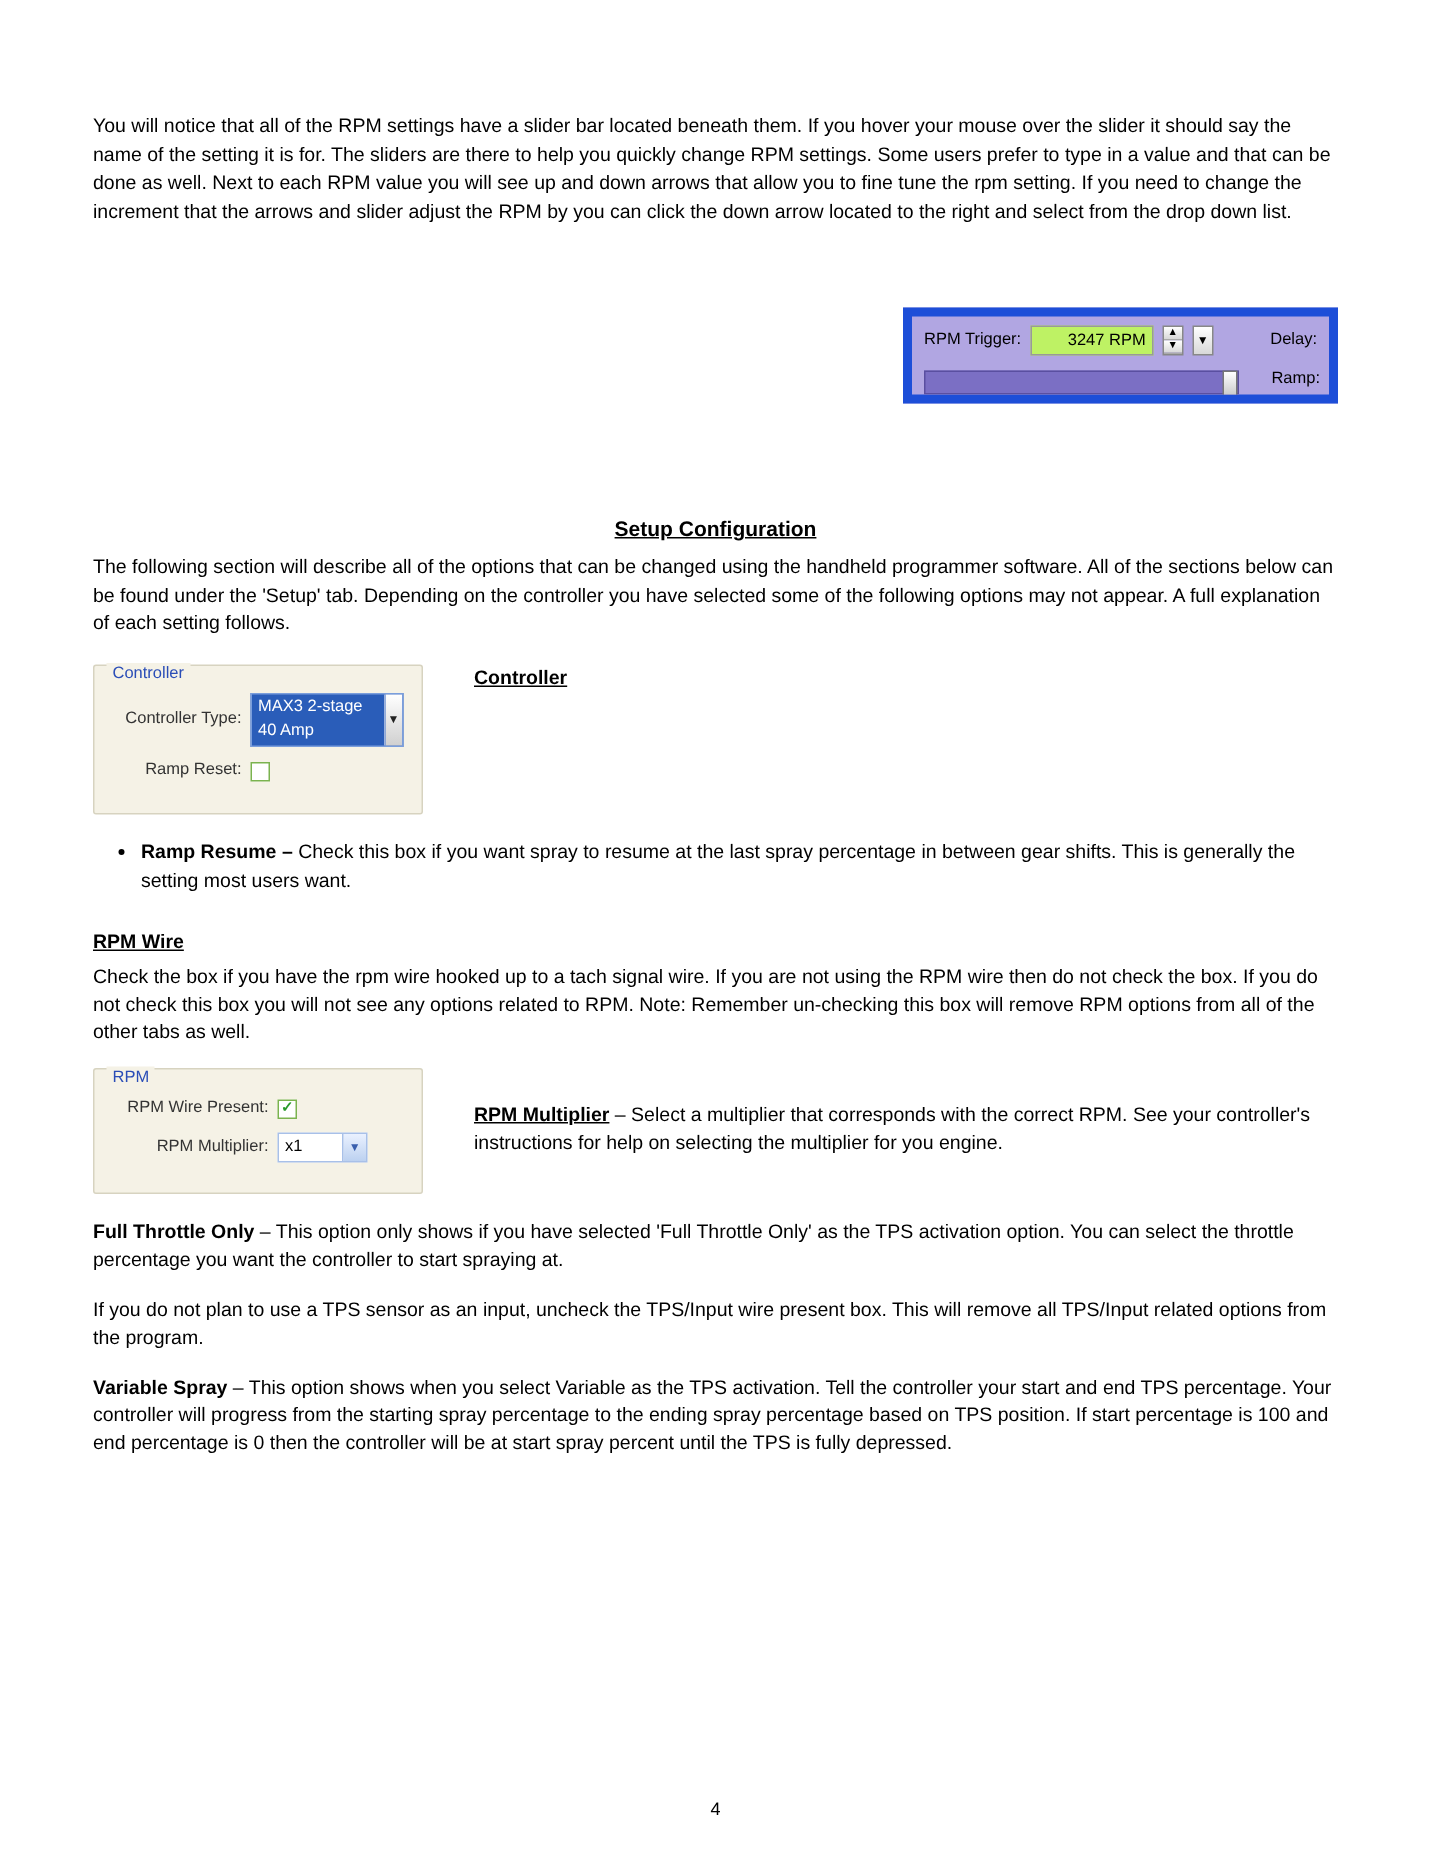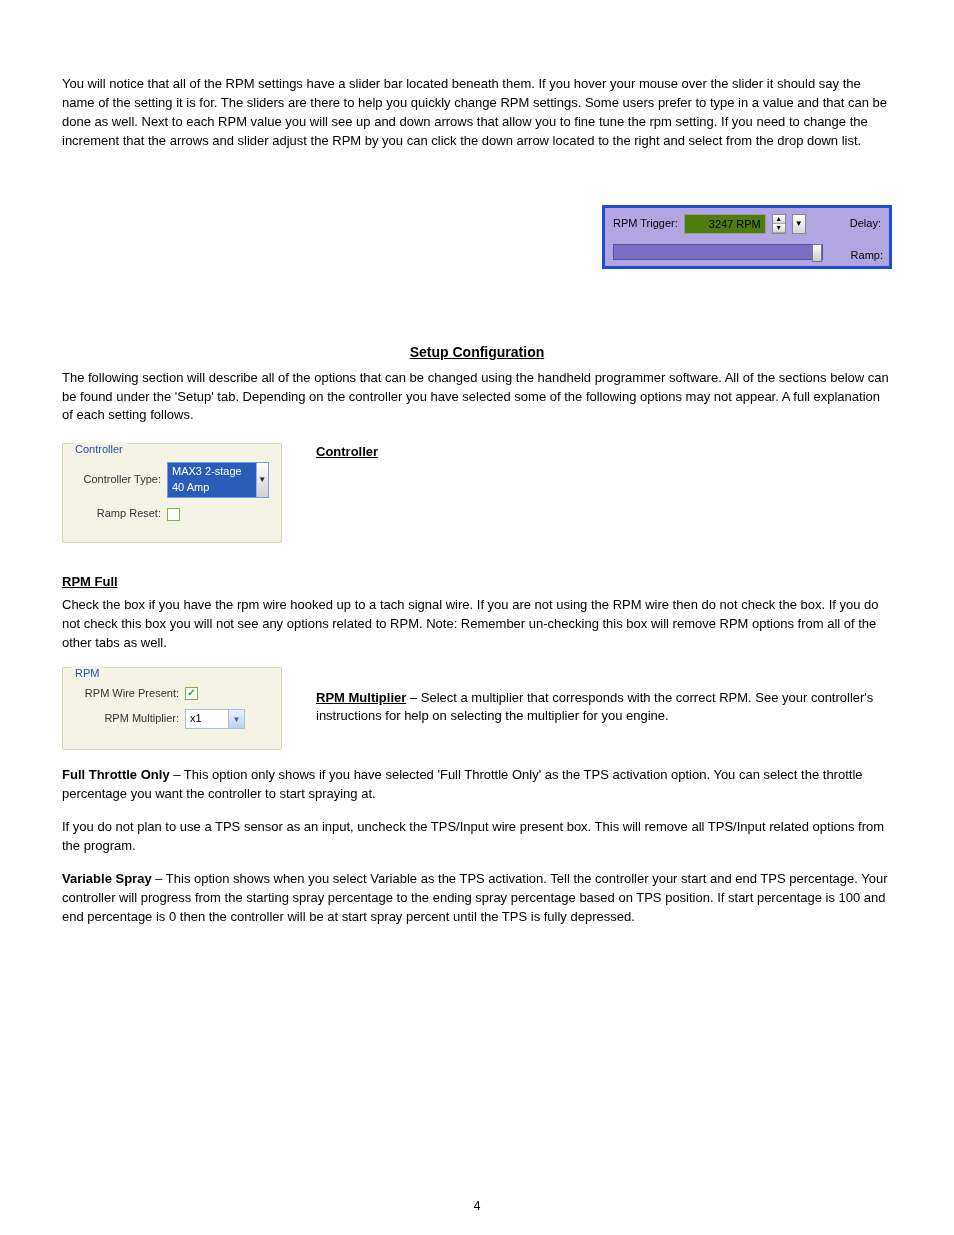--- a/index.html
+++ b/index.html
@@ -19,32 +19,32 @@
   .sub-heading { font-weight: bold; text-decoration: underline; margin: 22px 0 4px; font-size: 13px; }
 
   
   .rpm-widget {
     position: absolute;
     top: 205px;
     right: 62px;
     width: 290px;
     height: 64px;
     background: #b1a6e2;
-    border: 3px solid #1d4ed8;
+    border: 6px solid #1d4ed8;
     padding: 6px 8px;
     font-family: "Tahoma", sans-serif;
     font-size: 11px;
     overflow: hidden;
   }
   .rpm-widget .row { display: flex; align-items: center; gap: 6px; }
   .rpm-widget .lbl { color: #000; }
   .rpm-input {
     width: 82px;
     height: 20px;
-    background: #4d7c0f;
+    background: #bef264;
     border: 1px solid #999;
     text-align: right;
     padding-right: 4px;
     font-size: 11px;
   }
   .spin-buttons {
     display: flex; flex-direction: column;
     width: 14px; height: 20px;
     border: 1px solid #888;
   }
@@ -211,22 +211,27 @@
       <div class="gb-row">
         <span class="gb-label">Ramp Reset:</span>
         <span class="gb-checkbox"></span>
       </div>
     </div>
     <div class="controller-right">
       <div class="right-heading">Controller</div>
     </div>
   </div>
 
-
-  <div class="sub-heading">RPM Full</div>
+  <ul class="bullet-lone">
+    <li>
+      <b>Ramp Resume –</b><span> Check this box if you want spray to resume at the last spray percentage in between gear shifts. This is generally the setting most users want.</span>
+    </li>
+  </ul>
+
+  <div class="sub-heading">RPM Wire</div>
   <p class="para">Check the box if you have the rpm wire hooked up to a tach signal wire. If you are not using the RPM wire then do not check the box. If you do not check this box you will not see any options related to RPM. Note: Remember un-checking this box will remove RPM options from all of the other tabs as well.</p>
 
   <div class="controller-block" style="margin-top:10px">
     <div class="groupbox">
       <span class="legend">RPM</span>
       <div class="gb-row">
         <span class="gb-label" style="width:110px">RPM Wire Present:</span>
         <span class="gb-checkbox">✓</span>
       </div>
       <div class="gb-row">

